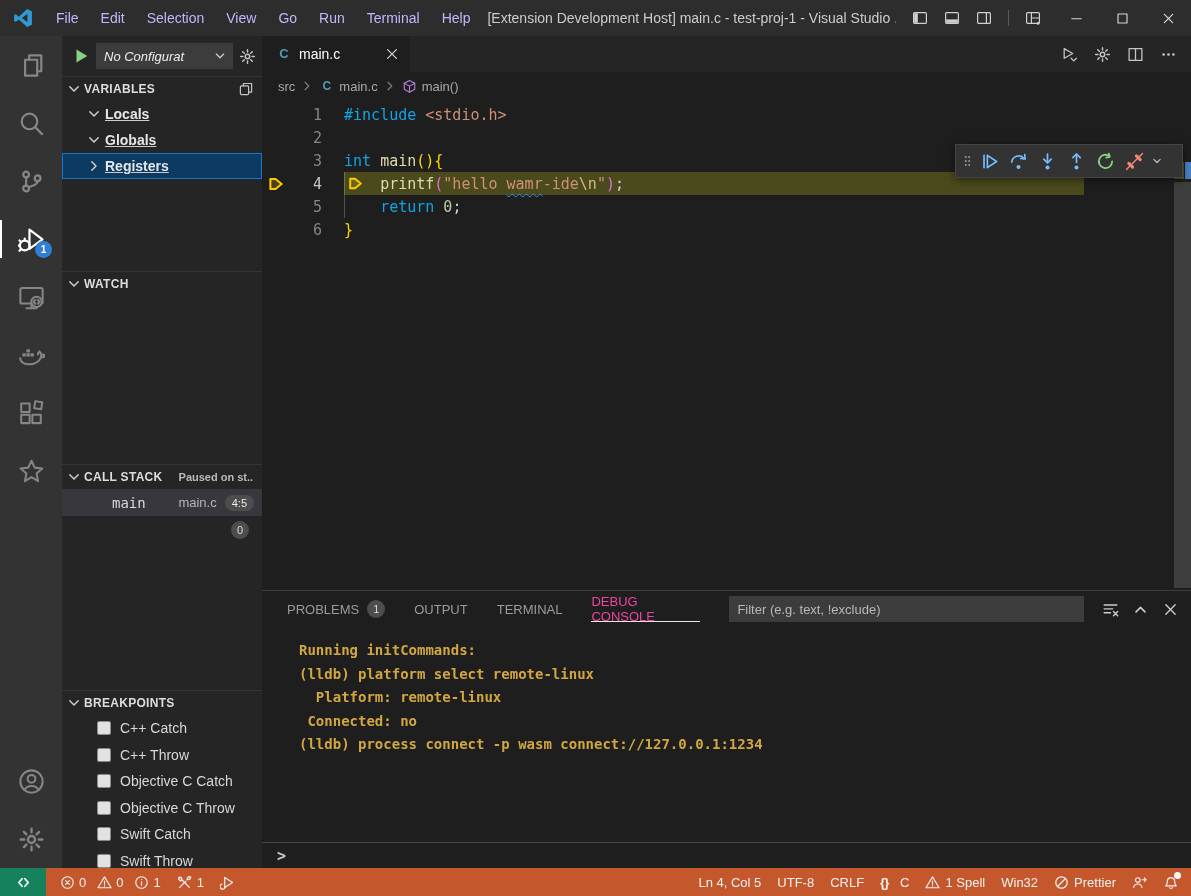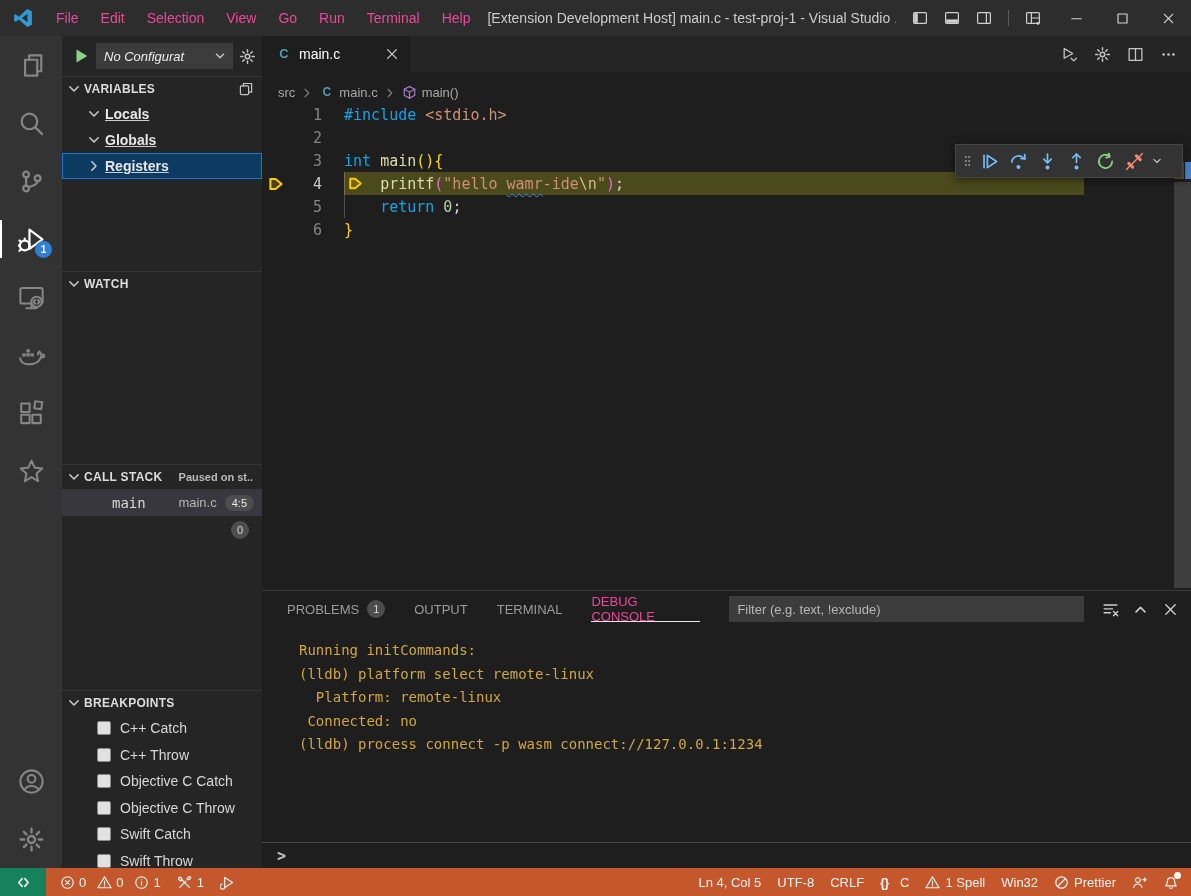--- a/index.html
+++ b/index.html
@@ -10,21 +10,21 @@
     display:flex; flex-direction:column; user-select:none;
   }
   svg { display:block; }
   [data-icon] svg { width:100%; height:100%; }
   [data-icon] { display:inline-block; }
 
   
   .titlebar { height:36px; background:#2d2d2d; display:flex; align-items:center; flex:0 0 auto; }
   .logo { width:20px; height:20px; margin:0 12px 0 13px; }
   .menus { display:flex; align-items:center; height:100%; }
-  .menu-item { padding:0 11px; font-size:14px; color:#ec4899; height:100%; display:flex; align-items:center; }
+  .menu-item { padding:0 11px; font-size:14px; color:#c4b5fd; height:100%; display:flex; align-items:center; }
   .win-title { flex:1; text-align:center; font-size:14px; color:#cccccc; white-space:nowrap; overflow:hidden; padding-left:6px; }
   .layout-controls { display:flex; align-items:center; gap:4px; margin:0 6px 0 10px; }
   .layout-controls .tbtn { width:28px; height:26px; display:flex; align-items:center; justify-content:center; color:#d0d0d0; }
   .layout-controls .tbtn span { width:16px; height:16px; }
   .tb-divider { width:1px; height:16px; background:#5a5a5a; margin:0 6px; }
   .win-btn { width:46px; height:36px; display:flex; align-items:center; justify-content:center; color:#d8d8d8; }
   .win-btn span { width:15px; height:15px; }
 
   
   .body { flex:1; display:flex; min-height:0; }
@@ -77,21 +77,21 @@
   
   .editor-col { flex:1; display:flex; flex-direction:column; min-width:0; position:relative; }
   .tabbar { height:36px; background:#252526; display:flex; align-items:stretch; flex:0 0 auto; }
   .tab { width:148px; background:#1e1e1e; display:flex; align-items:center; padding:0 10px 0 14px; gap:7px; }
   .tab .ficon { width:16px; height:16px; font-weight:bold; font-size:13px; color:#519aba; line-height:16px; text-align:center; }
   .tab .tlabel { font-size:14px; color:#ffffff; flex:1; }
   .tab .tclose { width:16px; height:16px; color:#cccccc; }
   .editor-actions { margin-left:auto; display:flex; align-items:center; gap:16px; padding-right:14px; color:#c5c5c5; }
   .editor-actions .ea { width:17px; height:17px; }
 
-  .breadcrumb { height:28px; display:flex; align-items:flex-end; padding-left:16px; gap:5px; font-size:13px; color:#a9a9a9; flex:0 0 auto; background:#1e1e1e; }
+  .breadcrumb { height:28px; display:flex; align-items:center; padding-left:16px; gap:5px; font-size:13px; color:#a9a9a9; flex:0 0 auto; background:#1e1e1e; }
   .breadcrumb .bsep { width:14px; height:14px; color:#7a7a7a; }
   .breadcrumb .bicon { width:15px; height:15px; }
   .breadcrumb .bicon.cfile { color:#519aba; font-weight:bold; font-size:12px; line-height:15px; text-align:center; }
   .breadcrumb .bicon.cube { color:#b180d7; }
 
   
   .code-area { flex:1; position:relative; overflow:hidden; font-family:"DejaVu Sans Mono", monospace; font-size:15px; background:#1e1e1e; }
   .code-lines { padding-top:3px; }
   .cline { height:23px; display:flex; align-items:center; position:relative; }
   .cline .bp { position:absolute; left:5px; top:3px; width:18px; height:18px; }
@@ -125,21 +125,21 @@
   .panel { height:278px; flex:0 0 auto; border-top:1px solid #3d3d3d; background:#1e1e1e; display:flex; flex-direction:column; }
   .panel-head { height:36px; display:flex; align-items:center; padding:0 12px 0 25px; flex:0 0 auto; }
   .ptab { display:flex; align-items:center; gap:8px; margin-right:29px; font-size:13px; color:#9b9b9b; height:100%; position:relative; }
   .ptab.active { color:#ec4899; }
   .ptab.active::after { content:""; position:absolute; left:0; right:0; bottom:5px; height:1px; background:#e7e7e7; }
   .panel-filter { margin-left:auto; width:358px; height:26px; background:#3c3c3c; color:#b8b8b8; font-size:13px;
     display:flex; align-items:center; padding:0 8px; white-space:nowrap; overflow:hidden; }
   .panel-icons { display:flex; align-items:center; gap:13px; margin-left:18px; color:#cccccc; }
   .panel-icons .pi { width:17px; height:17px; }
   .console { flex:1; font-family:"DejaVu Sans Mono", monospace; font-size:14px; line-height:23.5px; padding:12px 0 0 37px; color:var(--console-fg); overflow:hidden; }
-  .console div { white-space:pre; }
+  .console div { white-space:pre;font-weight:bold; }
   .console-input { height:26px; border-top:1px solid #474747; display:flex; align-items:center; padding-left:15px; flex:0 0 auto; }
   .console-input .prompt { font-family:"DejaVu Sans Mono", monospace; font-size:15px; font-weight:bold; color:#c8c8c8; }
 
   
   .statusbar { height:28px; background:var(--status-bg); display:flex; align-items:center; flex:0 0 auto; font-size:13px; color:#f2f2f2; }
   .sb-remote { width:46px; height:28px; background:var(--remote-bg); display:flex; align-items:center; justify-content:center; margin-right:6px; }
   .sb-remote .ic { width:15px; height:15px; color:#fff; }
   .sb-item { display:flex; align-items:center; gap:5px; padding:0 8px; height:100%; white-space:nowrap; }
   .sb-item .ic { width:15px; height:15px; }
   .sb-part { display:flex; align-items:center; gap:4px; margin-right:6px; }

